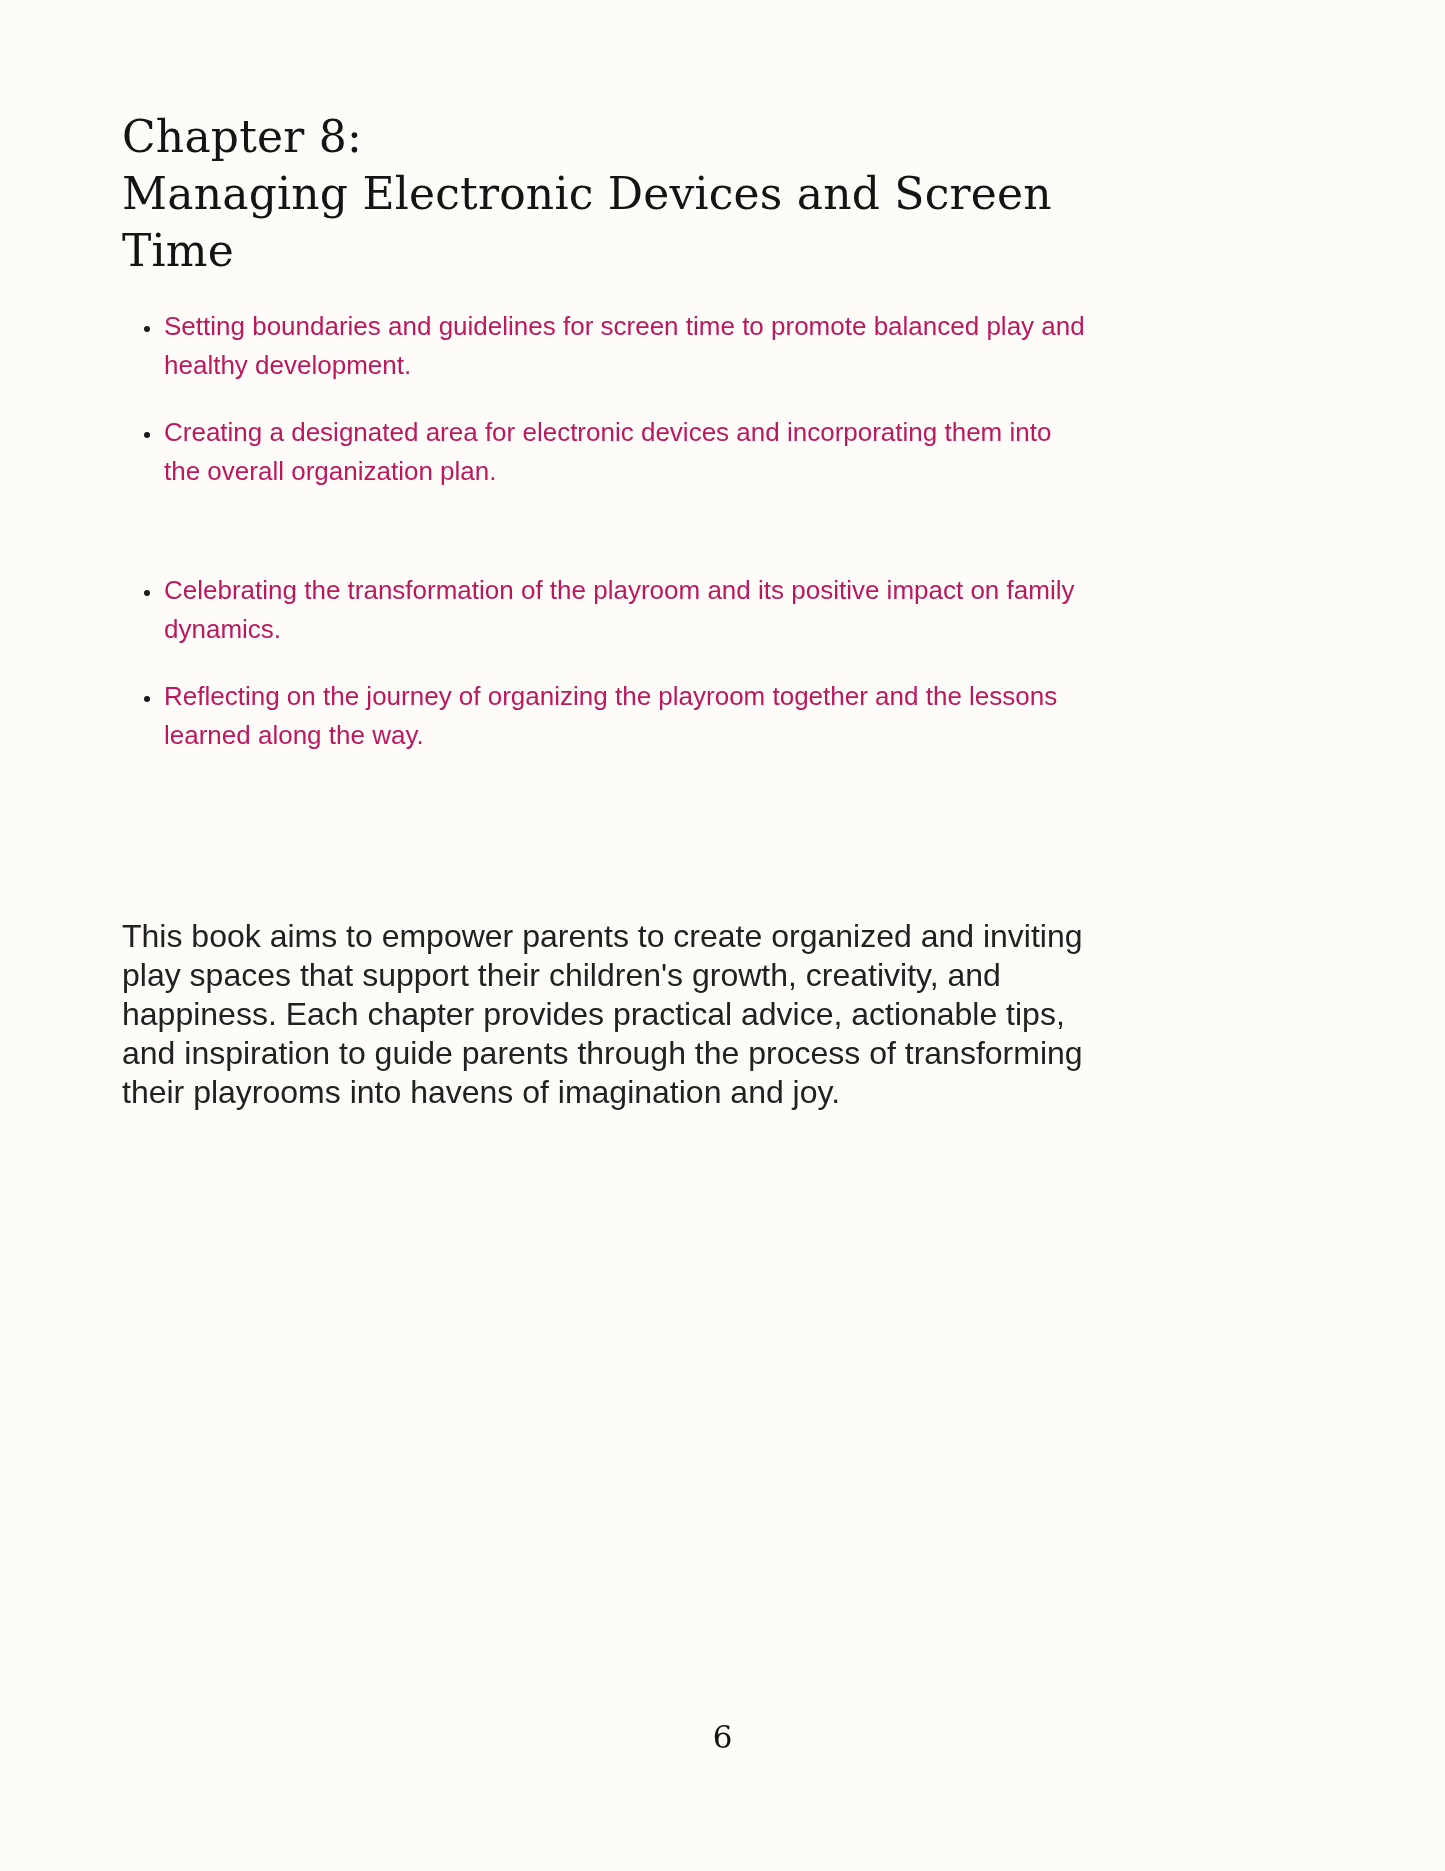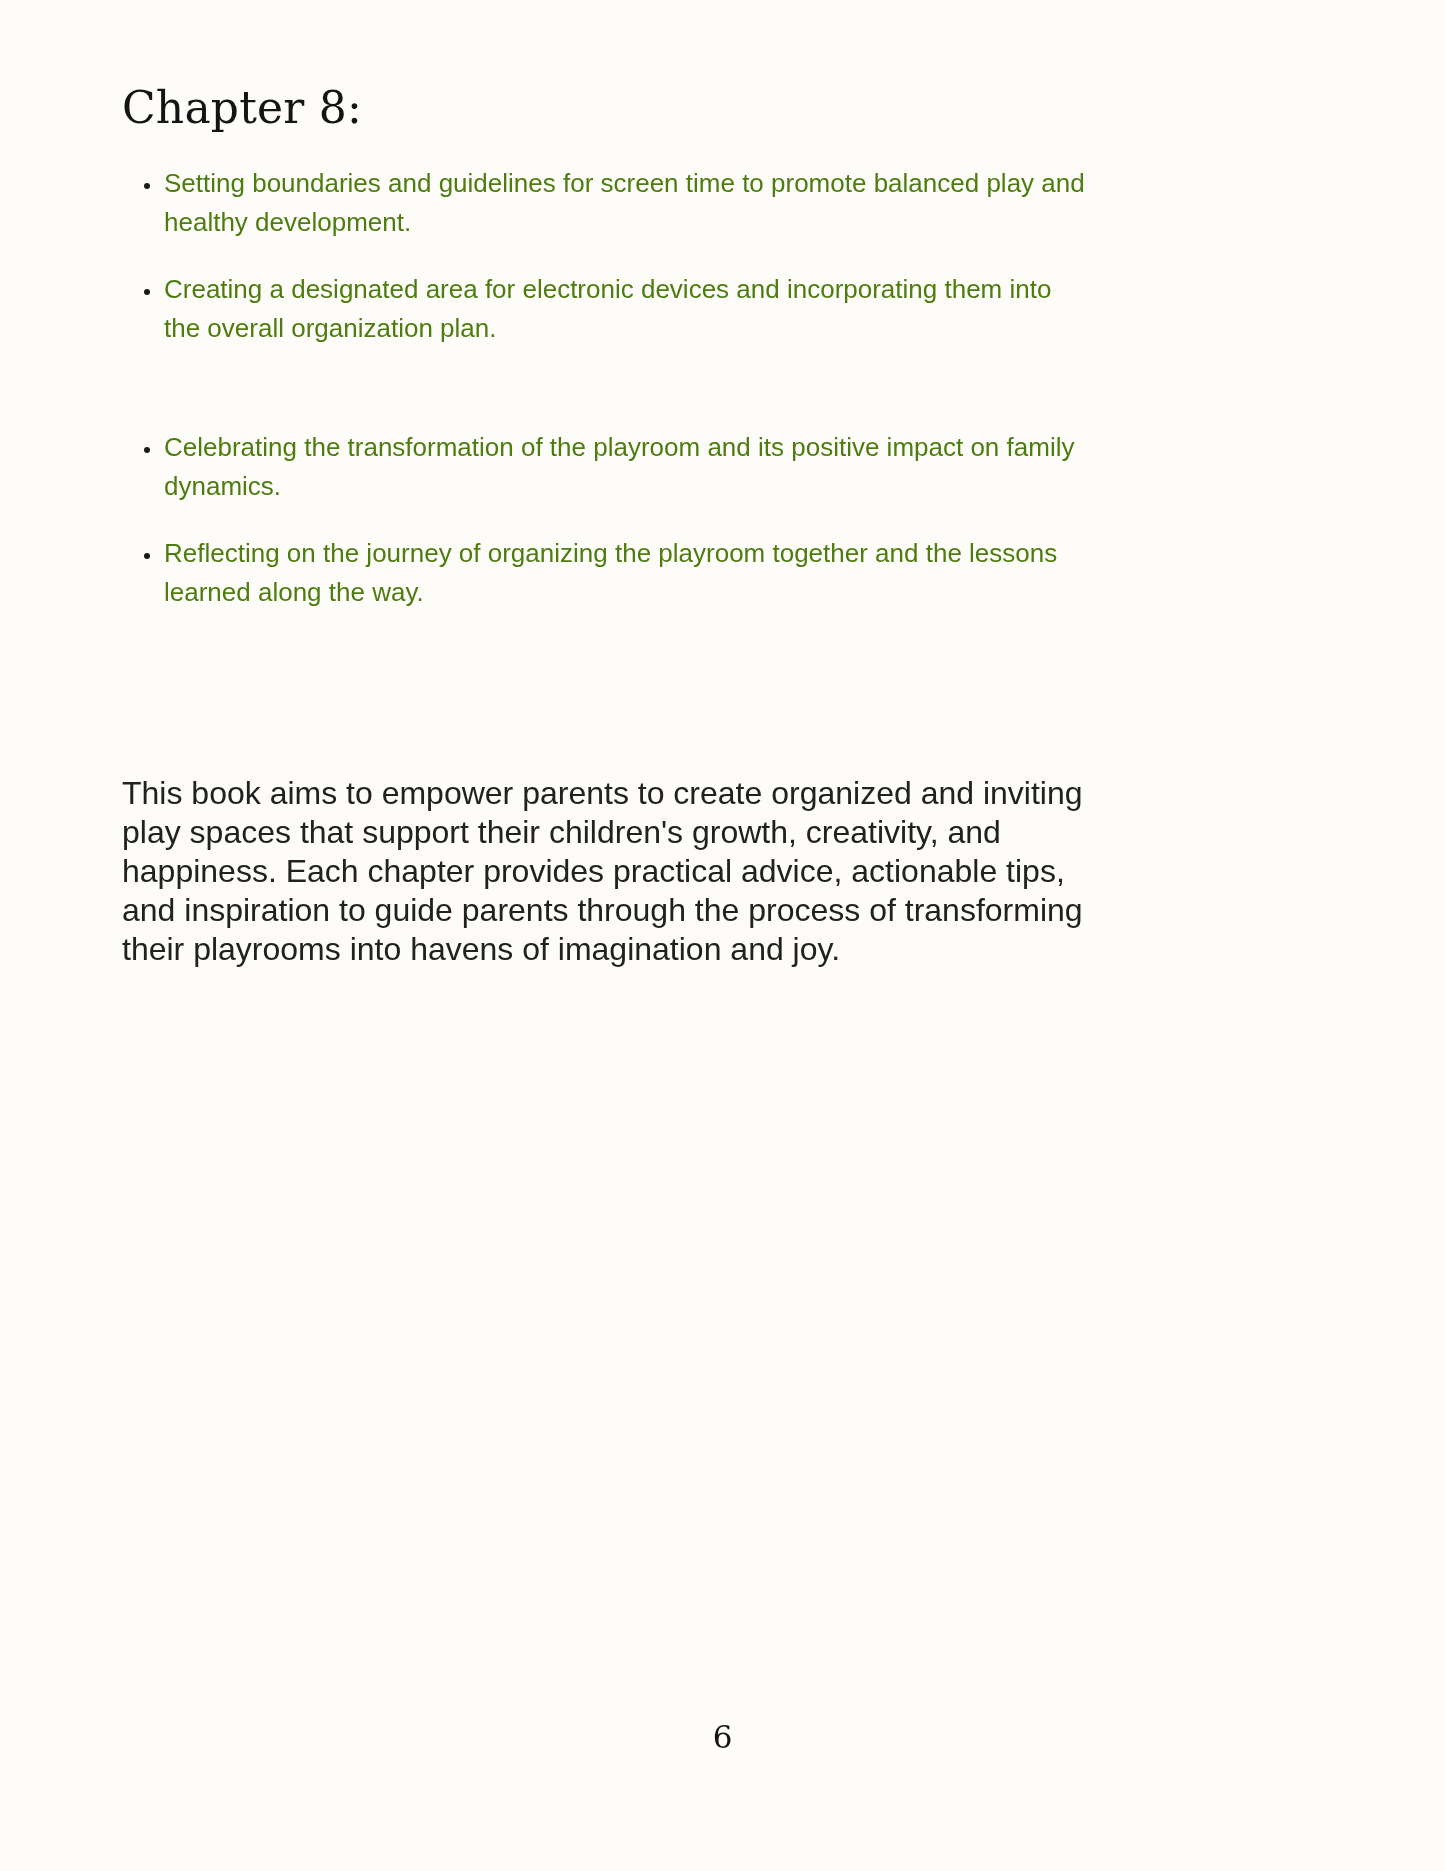--- a/index.html
+++ b/index.html
@@ -13,21 +13,21 @@
     color: #212121;
   }
   .page {
     width: 1445px;
     height: 1871px;
     position: relative;
     display: flex;
     flex-direction: column;
   }
   .content {
-    padding: 79px 355px 0 122px;
+    padding: 108px 355px 0 122px;
   }
   .section { margin-bottom: 80px; }
   .section-title {
     margin: 0;
     font-family: "DejaVu Serif", "Liberation Serif", serif;
     font-weight: normal;
     font-size: 44px;
     line-height: 57px;
     color: #141414;
     letter-spacing: 0.2px;
@@ -35,21 +35,21 @@
   .section-title .title-line { display: block; }
   .section-title .title-line:empty { display: none; }
   .bullet-list {
     margin: 10px 0 0 0;
     padding: 0 0 0 41px;
     list-style: disc;
   }
   .bullet-list li {
     font-size: 26px;
     line-height: 39px;
-    color: #4d7c0f;
+    color: #be185d;
     padding-left: 1px;
     margin-top: 28px;
   }
   .bullet-list li::marker {
     font-size: 21px;
     color: #1a1a1a;
   }
   .closing-paragraph {
     margin: 162px 0 0 0;
     font-size: 32px;
@@ -71,20 +71,21 @@
 </style>
 </head>
 <body>
 
 <div class="page">
   <div class="content">
 
     <section class="section">
       <h2 class="section-title">
           <span class="title-line">Chapter 8:</span>
+          <span class="title-line">Managing Electronic Devices and Screen Time</span>
         </h2>
       <ul class="bullet-list">
         <li>Setting boundaries and guidelines for screen time to promote balanced play and healthy development.</li>
         <li>Creating a designated area for electronic devices and incorporating them into the overall organization plan.</li>
       </ul>
     </section>
 
     <section class="section">
       <h2 class="section-title">
         </h2>

